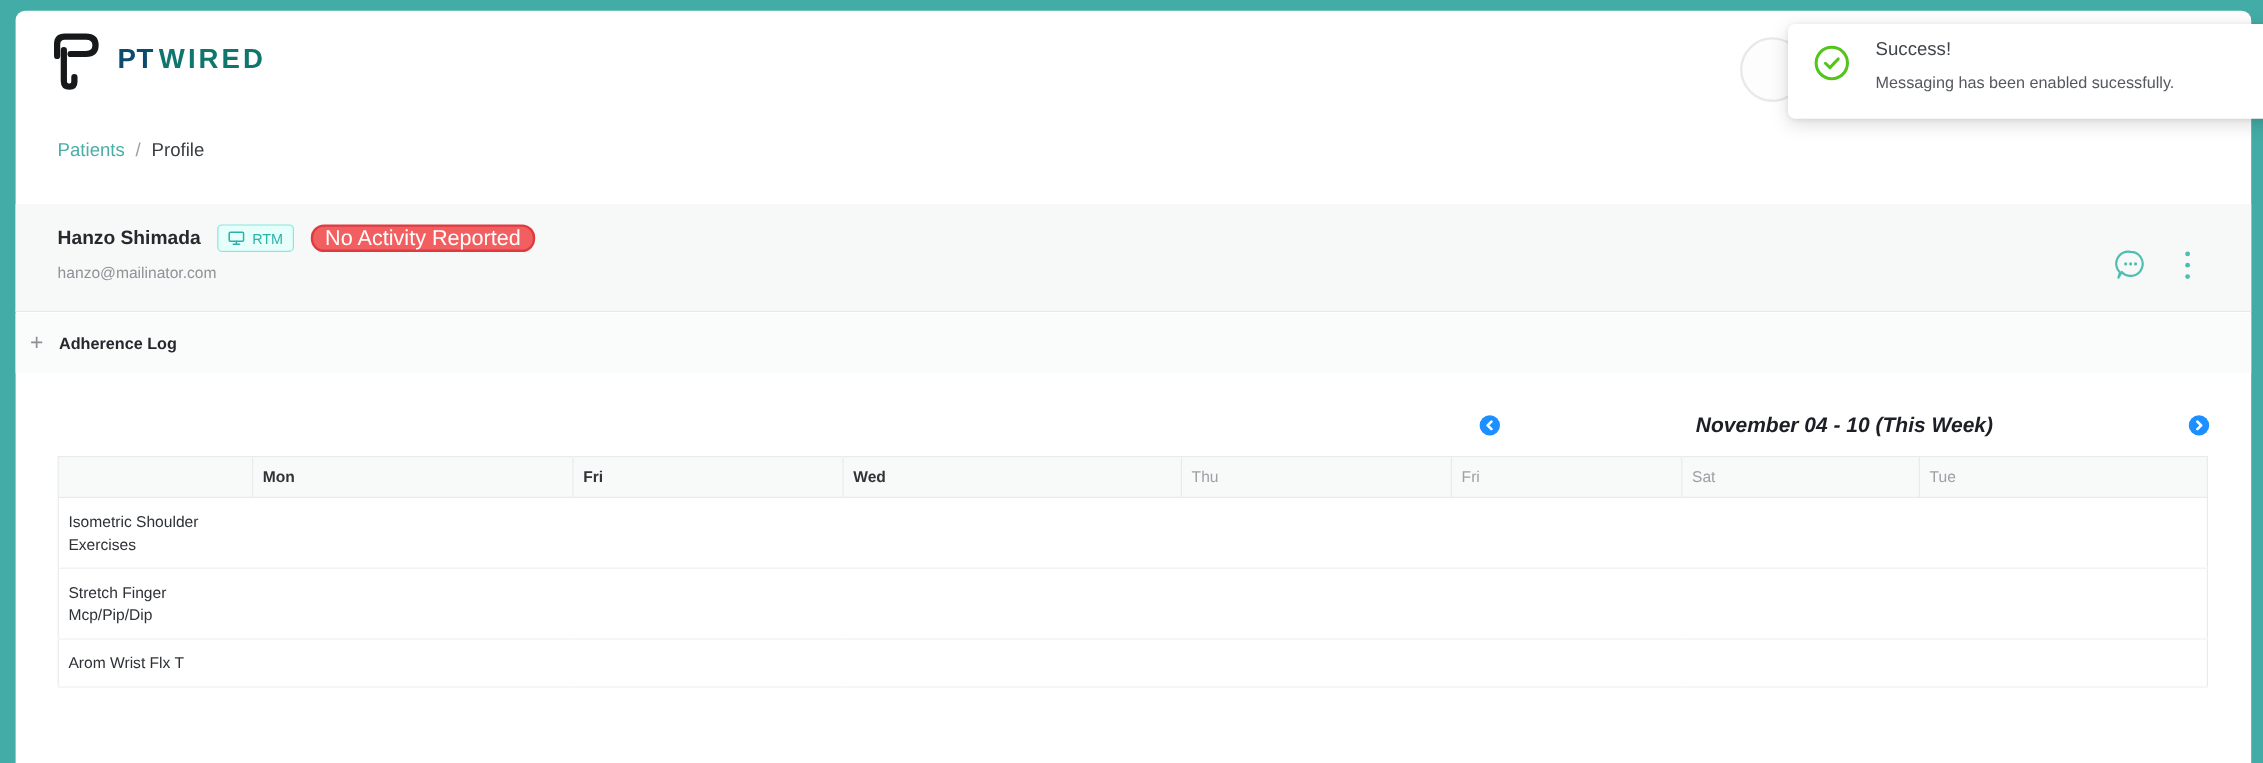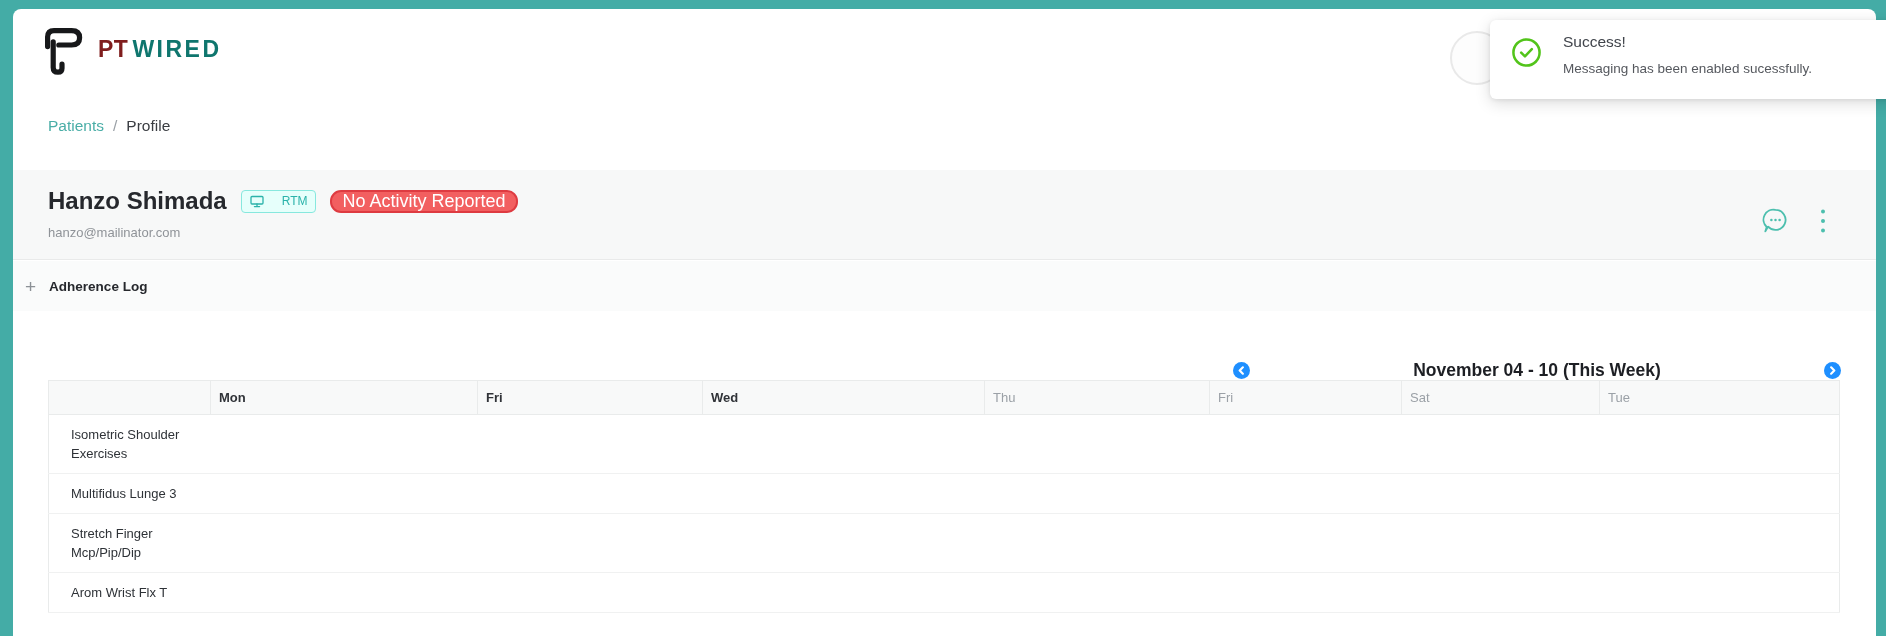--- a/index.html
+++ b/index.html
@@ -16,21 +16,21 @@
     background: #ffffff;
     border-radius: 8px 8px 0 0;
   }
   
   .brand {
     position: absolute; left: 25px; top: 13px;
     display: flex; align-items: center; gap: 12px;
     cursor: pointer;
   }
   .brand-text { font-size: 23px; letter-spacing: 0.5px; white-space: nowrap; }
-  .brand-bold { font-weight: 700; color: #7f1d1d; }
+  .brand-bold { font-weight: 700; color: #0c4a6e; }
   .brand-light { font-weight: 700; color: #0f766e; letter-spacing: 2.5px; margin-left: 4px; }
   .avatar {
     position: absolute; left: 1437px; top: 22px;
     width: 54px; height: 54px; border-radius: 50%;
     background: #fdfdfd; border: 2px solid #e9e9e9;
   }
   
   .breadcrumb {
     position: absolute; left: 35px; top: 108px;
     font-size: 15.5px; display: flex; gap: 9px; align-items: baseline;
@@ -39,23 +39,23 @@
   .crumb-sep { color: #9aa0a6; }
   .crumb-current { color: #3a3d42; }
   
   .patient-section {
     position: absolute; left: 0; right: 0; top: 161px; height: 90px;
     background: #f7f8f8;
     border-bottom: 1px solid #e9eaea;
   }
   .patient-inner { position: absolute; left: 35px; top: 17px; }
   .name-row { display: flex; align-items: center; gap: 14px; }
-  .patient-name { font-size: 24px; font-weight: 700; color: #26282d; }
+  .patient-name { font-size: 16px; font-weight: 700; color: #26282d; }
   .rtm-tag {
-    display: inline-flex; align-items: center; gap: 18px;
+    display: inline-flex; align-items: center; gap: 6px;
     height: 23px; padding: 0 8px; border-radius: 4px;
     background: var(--rtm-bg, #e6fffb);
     border: 1px solid var(--rtm-border, #87e8de);
     color: var(--rtm-text, #2bb3aa);
     font-size: 12px;
   }
   .alert-badge {
     display: inline-flex; align-items: center;
     height: 23px; padding: 0 10px; border-radius: 11px;
     background: var(--badge-red-bg, #f25f60);
@@ -72,22 +72,22 @@
   .adherence-bar {
     position: absolute; left: 0; right: 0; top: 252px; height: 50px;
     background: #fafbfb;
     display: flex; align-items: center; gap: 13px;
     padding-left: 12px; cursor: pointer;
   }
   .plus-icon { font-size: 19px; color: #8c9196; font-weight: 400; line-height: 1; }
   .adherence-title { font-size: 13.5px; font-weight: 700; color: #26282d; }
   
   .week-nav {
-    position: absolute; left: 1220px; top: 349px; width: 608px; height: 24px;
-    display: flex; align-items: center; justify-content: space-between;
+    position: absolute; left: 1220px; top: 333px; width: 608px; height: 24px;
+    display: flex; align-items: center; justify-content: space-between; font-style: italic;
   }
   .nav-btn {
     width: 17px; height: 17px; border-radius: 50%;
     background: var(--nav-blue, #1e8fff); border: none; cursor: pointer;
     display: inline-flex; align-items: center; justify-content: center;
     flex: 0 0 auto; padding: 0;
   }
   .week-title { font-size: 17.5px; font-weight: 700; color: #1d1f24; white-space: nowrap; }
   
   .table-wrap { position: absolute; left: 35px; top: 371px; width: 1791px; }
@@ -104,21 +104,21 @@
     text-align: left; vertical-align: middle;
   }
   table.adherence thead th:last-child { border-right: 1px solid #e9ebeb; }
   table.adherence thead th.muted { color: #9ba1a7; font-weight: 400; }
   table.adherence tbody td {
     border-bottom: 1px solid #f0f1f1;
     background: #ffffff;
   }
   td.exercise-name {
     font-size: 13px; color: #2e3237; line-height: 19px;
-    padding: 10px 8px 10px 22px; vertical-align: top;
+    padding: 10px 8px 10px 8px; vertical-align: top;
   }
   td.day-cell { cursor: pointer; }
   
   .toast {
     position: absolute; left: 1490px; top: 20px;
     width: 426px; height: 79px;
     background: #ffffff; border-radius: 6px;
     box-shadow: 0 4px 16px rgba(0,0,0,0.14), 0 1px 4px rgba(0,0,0,0.08);
     z-index: 10;
   }
@@ -237,30 +237,20 @@
             <td class="exercise-name">Isometric Shoulder Exercises</td>
             <td class="day-cell"></td>
             <td class="day-cell"></td>
             <td class="day-cell"></td>
             <td class="day-cell"></td>
             <td class="day-cell"></td>
             <td class="day-cell"></td>
             <td class="day-cell"></td>
           </tr>
           <tr>
-            <td class="exercise-name">Multifidus Lunge 3</td>
-            <td class="day-cell"></td>
-            <td class="day-cell"></td>
-            <td class="day-cell"></td>
-            <td class="day-cell"></td>
-            <td class="day-cell"></td>
-            <td class="day-cell"></td>
-            <td class="day-cell"></td>
-          </tr>
-          <tr>
             <td class="exercise-name">Stretch Finger Mcp/Pip/Dip</td>
             <td class="day-cell"></td>
             <td class="day-cell"></td>
             <td class="day-cell"></td>
             <td class="day-cell"></td>
             <td class="day-cell"></td>
             <td class="day-cell"></td>
             <td class="day-cell"></td>
           </tr>
           <tr>

